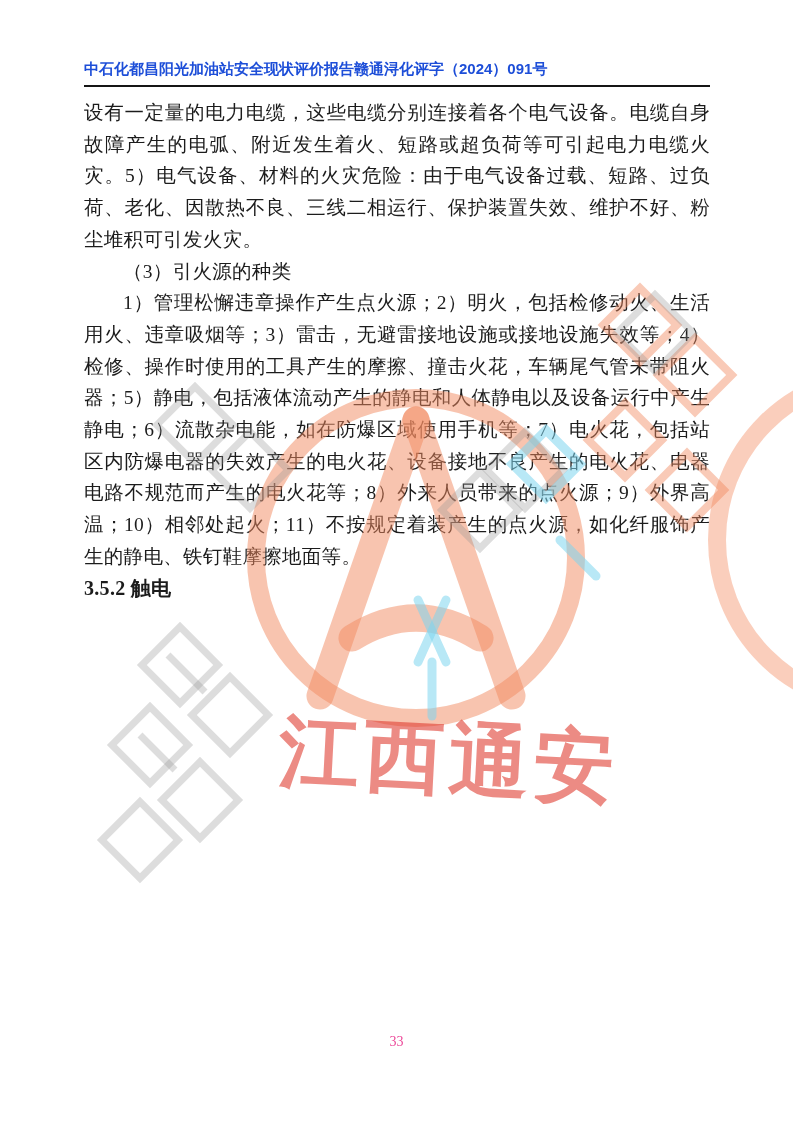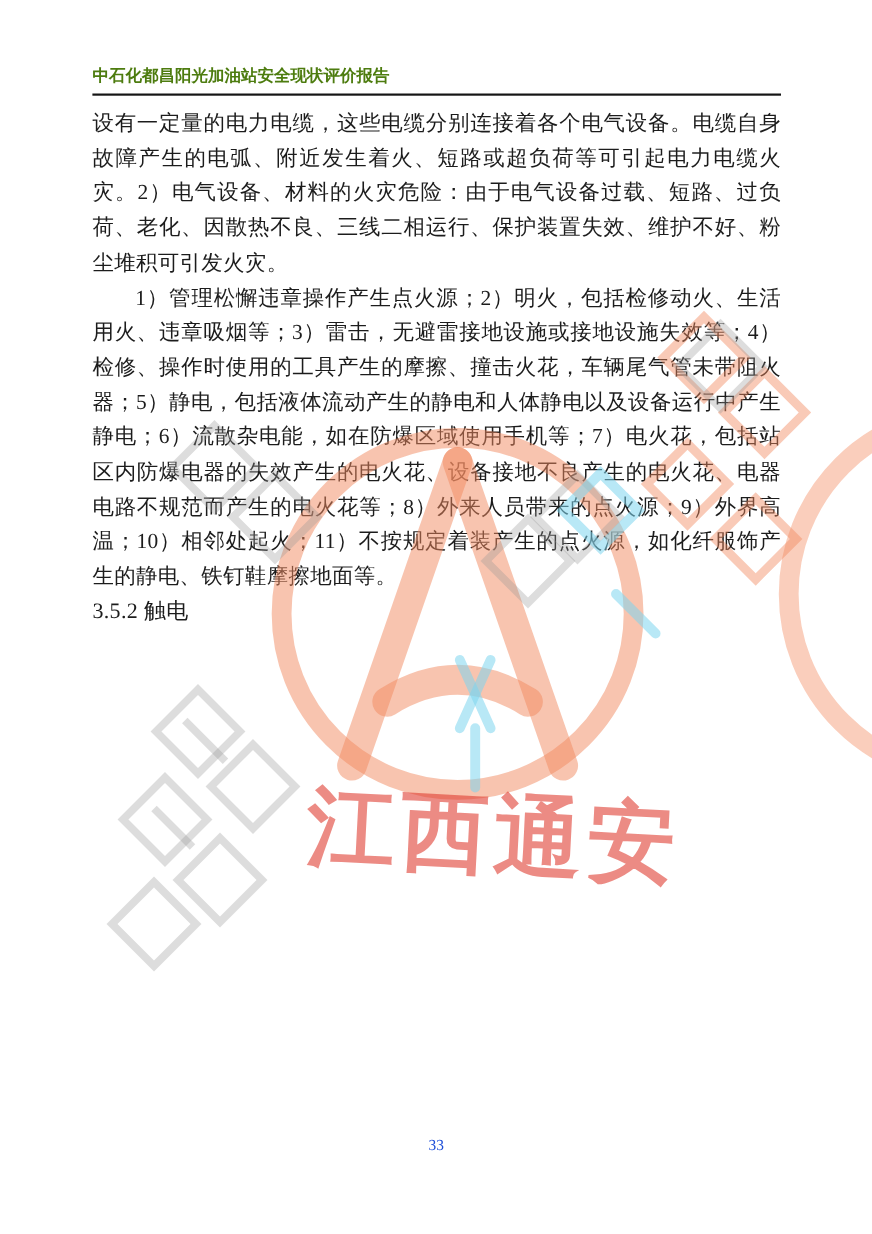--- a/index.html
+++ b/index.html
@@ -6,64 +6,66 @@
   .page {
     position:relative; width:793px; height:1122px; margin:0 auto;
     background:#ffffff; overflow:hidden;
     font-family:"Liberation Serif","DejaVu Serif",serif; color:#1c1c1c;
   }
   
   .header {
     position:absolute; left:84px; width:626px; top:60px;
     display:flex; justify-content:flex-start; align-items:flex-end;
     font-family:"Liberation Sans","DejaVu Sans",sans-serif;
-    font-weight:bold; font-size:15px; color:#4d7c0f; z-index:2;
+    font-weight:bold; font-size:15px; color:#1d4ed8; z-index:2;
   }
   .header-rule {
     position:absolute; left:84px; width:626px; top:85px; height:2px;
     background:#151515; z-index:2;
   }
   
   .content {
     position:absolute; left:84px; width:626px; top:97px; z-index:2;
     font-size:19.5px; line-height:31.7px; text-align:justify;
     letter-spacing:0.3px;
   }
   .content p { margin:0; text-indent:2em; }
   .content p.no-indent { text-indent:0; }
   .content h3 {
-    margin:0; font-size:20px; font-weight:normal; text-indent:0;
+    margin:0; font-size:20px; font-weight:bold; text-indent:0;
     line-height:31.7px;
   }
   
   .page-number {
     position:absolute; left:0; width:100%; top:1034px; text-align:center;
-    font-size:14px; color:#1d4ed8; z-index:2;
+    font-size:14px; color:#ec4899; z-index:2;
   }
   
   .watermark { position:absolute; inset:0; z-index:3; pointer-events:none; }
   .wm-red-text {
     position:absolute; left:282px; top:698px;
     font-family:"Liberation Sans","DejaVu Sans",sans-serif;
     font-weight:bold; font-size:80px; letter-spacing:5px; white-space:nowrap;
     color:rgba(223,62,50,0.60); transform:rotate(3deg); transform-origin:left top;
   }
 </style>
 </head>
 <body>
 
 <div class="page">
 
   <div class="header">
     <span>中石化都昌阳光加油站安全现状评价报告</span>
+    <span>赣通浔化评字（2024）091号</span>
   </div>
   <div class="header-rule"></div>
 
   <div class="content">
-    <p class="no-indent">设有一定量的电力电缆，这些电缆分别连接着各个电气设备。电缆自身故障产生的电弧、附近发生着火、短路或超负荷等可引起电力电缆火灾。2）电气设备、材料的火灾危险：由于电气设备过载、短路、过负荷、老化、因散热不良、三线二相运行、保护装置失效、维护不好、粉尘堆积可引发火灾。</p>
+    <p class="no-indent">设有一定量的电力电缆，这些电缆分别连接着各个电气设备。电缆自身故障产生的电弧、附近发生着火、短路或超负荷等可引起电力电缆火灾。5）电气设备、材料的火灾危险：由于电气设备过载、短路、过负荷、老化、因散热不良、三线二相运行、保护装置失效、维护不好、粉尘堆积可引发火灾。</p>
+    <p>（3）引火源的种类</p>
     <p>1）管理松懈违章操作产生点火源；2）明火，包括检修动火、生活用火、违章吸烟等；3）雷击，无避雷接地设施或接地设施失效等；4）检修、操作时使用的工具产生的摩擦、撞击火花，车辆尾气管未带阻火器；5）静电，包括液体流动产生的静电和人体静电以及设备运行中产生静电；6）流散杂电能，如在防爆区域使用手机等；7）电火花，包括站区内防爆电器的失效产生的电火花、设备接地不良产生的电火花、电器电路不规范而产生的电火花等；8）外来人员带来的点火源；9）外界高温；10）相邻处起火；11）不按规定着装产生的点火源，如化纤服饰产生的静电、铁钉鞋摩擦地面等。</p>
     <h3>3.5.2 触电</h3>
   </div>
 
   <div class="page-number">33</div>
 
   <div class="watermark">
     <svg width="793" height="1122" viewBox="0 0 793 1122">
 
       <g fill="none" stroke="rgba(242,138,96,0.50)">

